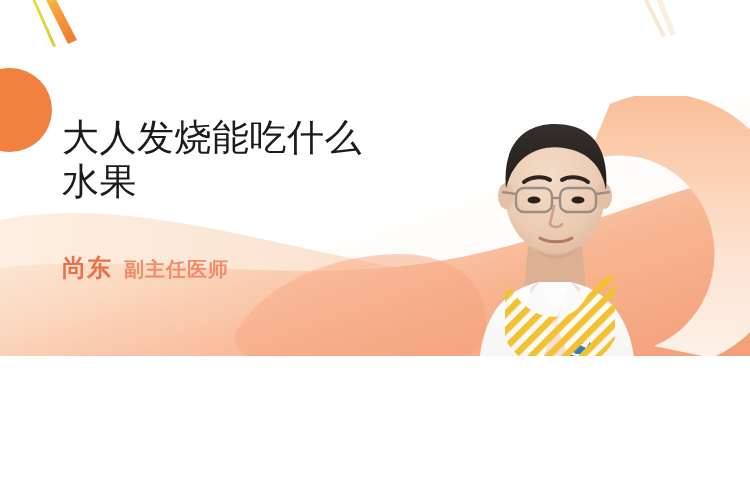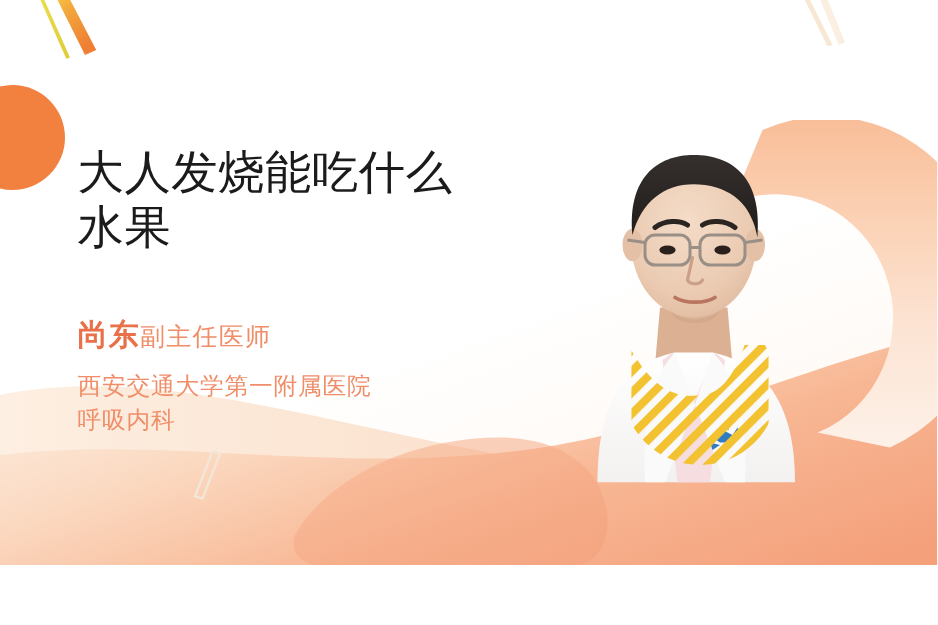--- a/index.html
+++ b/index.html
@@ -3,21 +3,21 @@
 <meta charset="utf-8">
 <style>
   html, body {
     margin: 0;
     padding: 0;
     background: #ffffff;
   }
   #card {
     position: relative;
     width: 750px;
-    height: 452px;
+    height: 356px;
     overflow: hidden;
     background: #ffffff;
     font-family: "Liberation Sans", "DejaVu Sans", sans-serif;
   }
 
   
   .bg-base {
     position: absolute;
     inset: 0;
     background: linear-gradient(160deg, #ffffff 0%, #ffffff 55%, #fffaf6 75%, #fdf3ec 100%);
@@ -108,24 +108,24 @@
     white-space: nowrap;
   }
   .doc-name {
     font-size: 24px;
     font-weight: bold;
     color: #E8714A;
     letter-spacing: 1px;
   }
   .doc-title {
     font-size: 20px;
-    font-weight: 400;
+    font-weight: 700;
     color: #EF8E69;
     letter-spacing: 1px;
-    margin-left: 0;
+    margin-left: 12px;
   }
   .hospital {
     margin-top: 12px;
     font-size: 19px;
     line-height: 27px;
     color: #EF8E69;
     letter-spacing: 0.6px;
     white-space: pre-wrap;
   }
 </style>
@@ -292,17 +292,15 @@
   </svg>
 
   <div class="text-col">
     <h1 class="title">大人发烧能吃什么
 水果</h1>
 
     <div class="doctor-line">
       <span class="doc-name">尚东</span><span class="doc-title">副主任医师</span>
     </div>
 
-    <div class="hospital">西安交通大学第一附属医院
-呼吸内科</div>
   </div>
 
 </div>
 
 </body></html>

